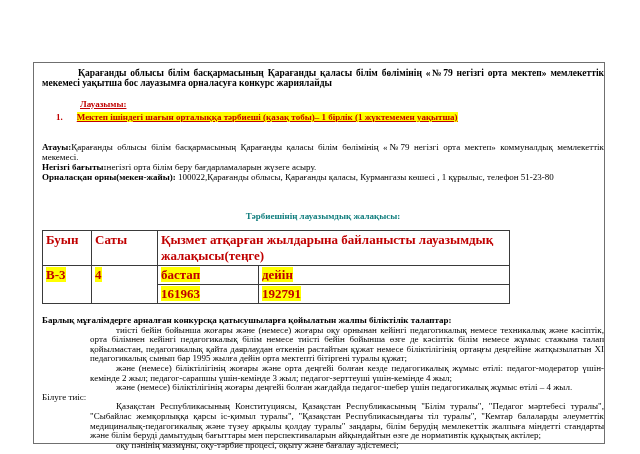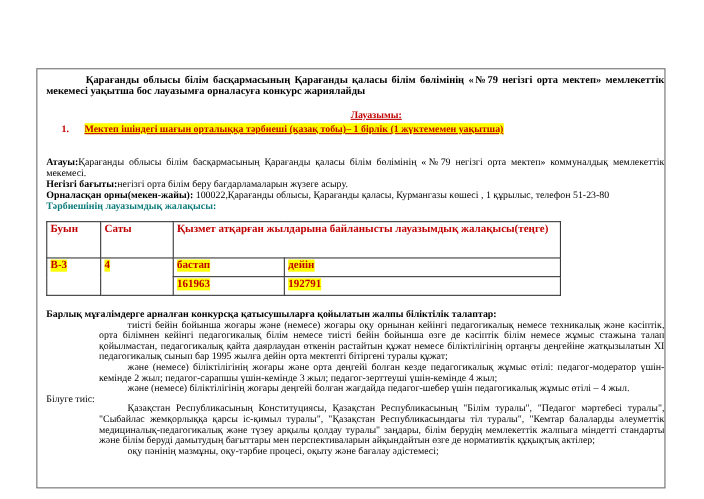--- a/index.html
+++ b/index.html
@@ -7,27 +7,27 @@
         font-family:"Liberation Serif","DejaVu Serif",serif;color:#000;}
   .doc-box{position:absolute;left:33px;top:62px;width:572px;height:382px;
            border:1px solid #6f6f6f;padding:5px 0 4px 8px;box-sizing:border-box;}
   p{margin:0;}
   .title{font-size:9.5px;font-weight:bold;line-height:10px;text-align:justify;
          text-indent:36px;margin-bottom:11px;}
   .red{color:var(--red);}
   .u{text-decoration:underline;}
   .b{font-weight:bold;}
   .hl{background:var(--highlight);}
-  .vacancy-label{font-size:9px;margin:0 0 3px 38px;font-weight:bold;text-align:center;}
+  .vacancy-label{font-size:9px;margin:0 0 3px 38px;font-weight:bold;}
   .vacancy-item{font-size:9px;margin:0 0 20px 14px;font-weight:bold;}
   .vacancy-item .num{color:var(--red);margin-right:14px;}
   .kv{font-size:9px;line-height:10px;text-align:justify;}
-  .salary-heading{font-size:9px;font-weight:bold;color:var(--teal);margin-top:0;}
+  .salary-heading{font-size:9px;font-weight:bold;color:var(--teal);margin-top:29px;text-align:center;}
   table.salary{border-collapse:collapse;margin-top:9px;table-layout:fixed;width:467px;}
-  table.salary td{border:1px solid #3a3a3a;font-size:10px;color:var(--red);
+  table.salary td{border:1px solid #3a3a3a;font-size:13px;color:var(--red);
                   font-weight:bold;padding:1px 3px;vertical-align:top;}
   table.salary .hdr-tall{height:30px;}
   table.salary .r{height:14px;}
   .req{margin-top:12px;font-size:9px;line-height:9.6px;text-align:justify;}
   .req p.ind{text-indent:26px;margin-left:48px;}
   .req p.bold{font-weight:bold;}
 </style>
 </head>
 <body>
 

